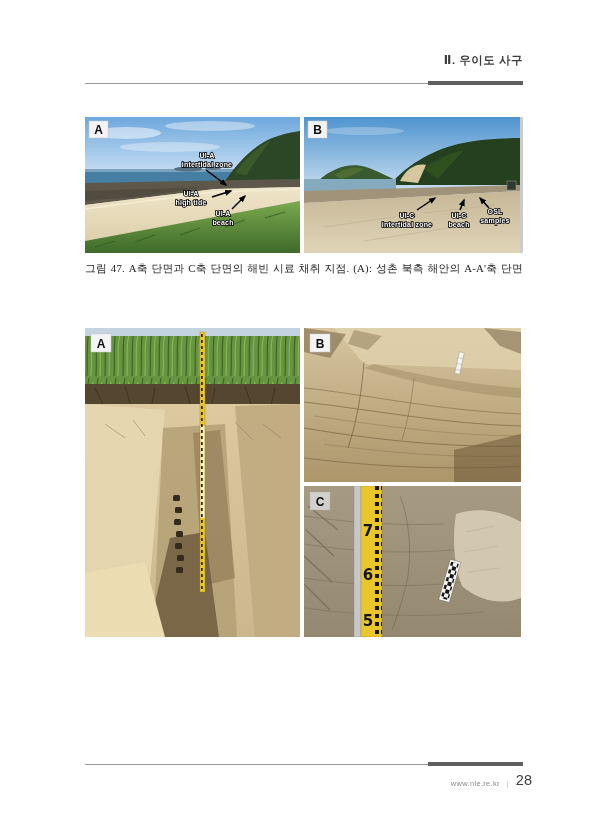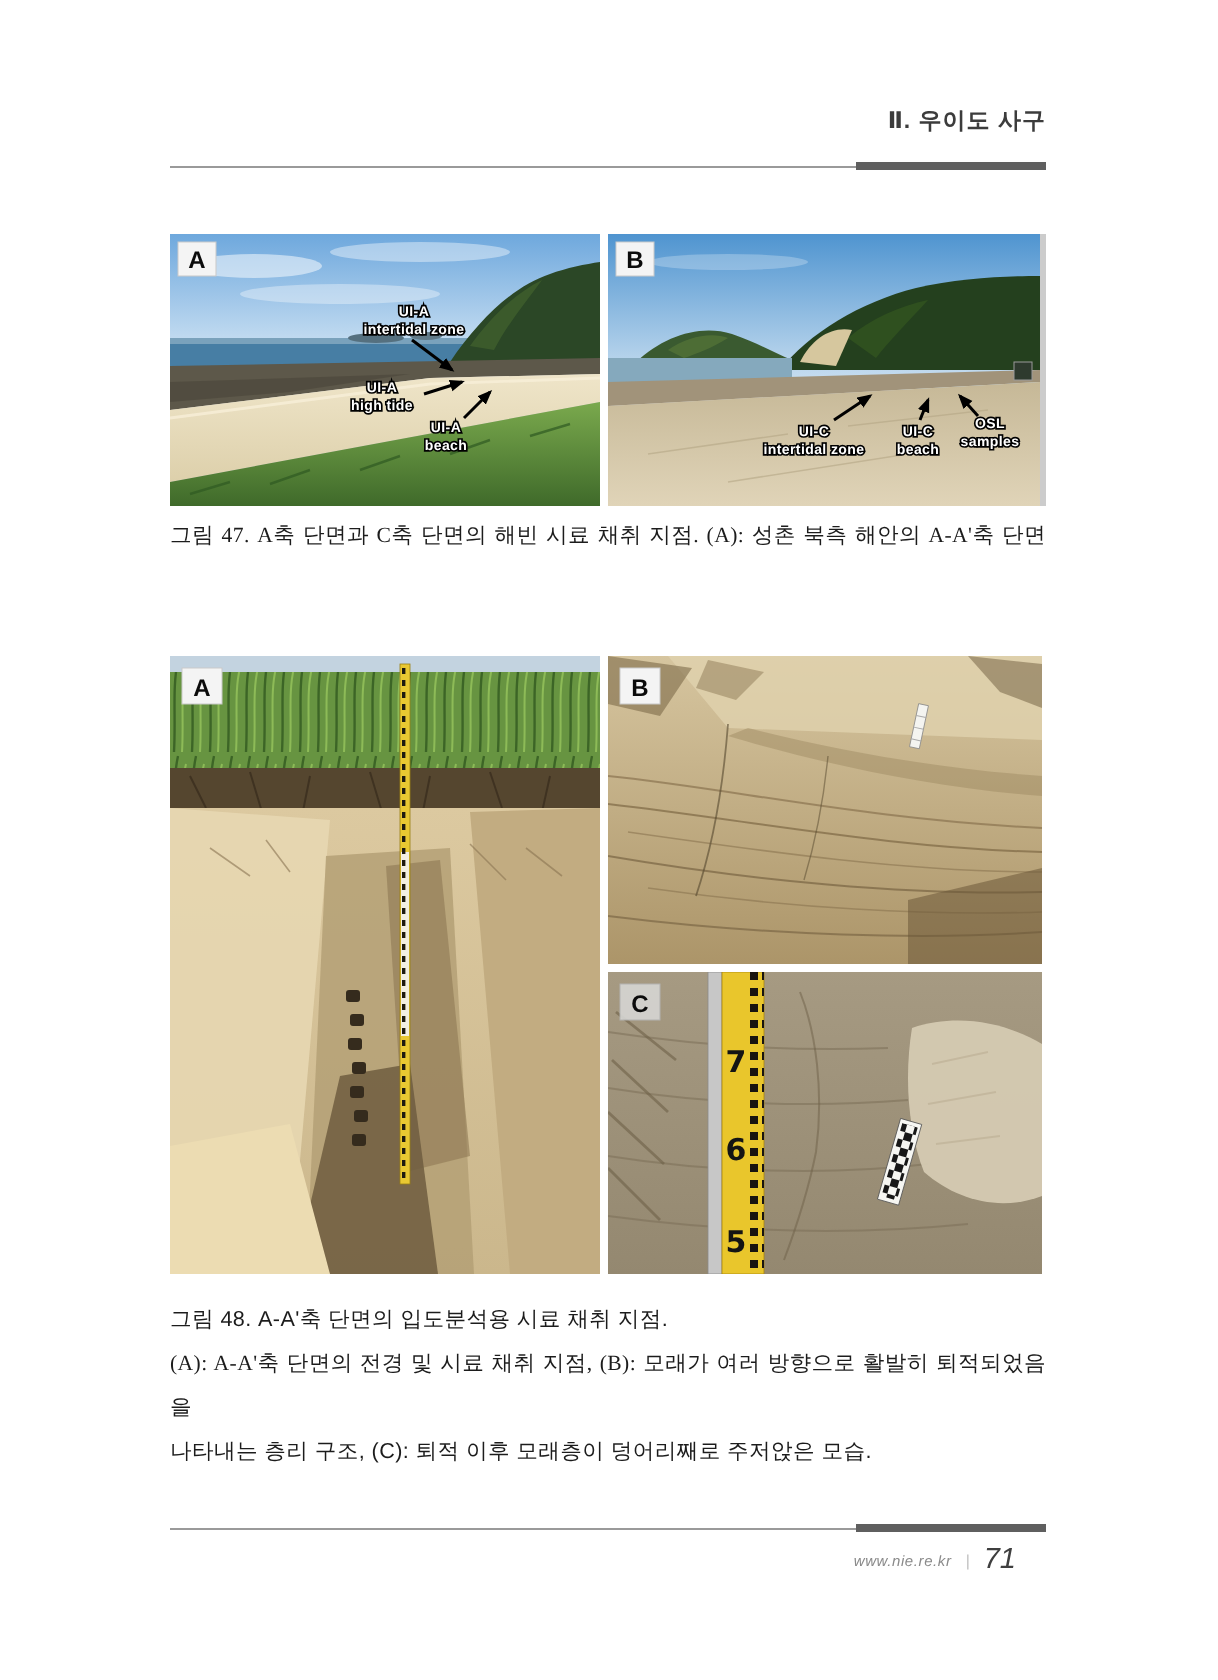--- a/index.html
+++ b/index.html
@@ -20,22 +20,22 @@
 
   
   .caption{position:absolute;left:85px;width:438px;color:#1c1c1c;
         font-size:10.8px;line-height:21px;letter-spacing:.2px;font-weight:500;}
   .cap-justify{text-align:justify;text-align-last:justify;font-family:Liberation Serif, serif;}
   .cap-center{text-align:center;}
   .cap-left{text-align:left;}
   .caption48{line-height:22px;}
 
   
-  .footer-text{position:absolute;top:772px;left:70px;width:438px;display:flex;
-        justify-content:flex-end;align-items:center;gap:7px;font-style:italic;}
+  .footer-text{position:absolute;top:772px;left:94px;width:438px;display:flex;
+        justify-content:flex-end;align-items:flex-end;gap:7px;}
   .footer-site{font-size:7.5px;color:#8a8a8a;letter-spacing:.3px;}
   .footer-div{font-size:8px;color:#c0c0c0;}
   .footer-num{font-size:14.5px;color:#3f3f3f;}
 
   
   .anno{font:bold 7px "Liberation Sans","DejaVu Sans",sans-serif;fill:#ffffff;
         stroke:#000000;stroke-width:1.7px;paint-order:stroke;text-anchor:middle;letter-spacing:.2px;}
   .arrow{stroke:#000;stroke-width:1.5;fill:none;}
   .plabel-rect{fill:#f4f4f4;stroke:#c9c9c9;stroke-width:.5;}
   .plabel-txt{font:bold 12px "Liberation Sans","DejaVu Sans",sans-serif;fill:#0b0b0b;text-anchor:middle;}
@@ -283,27 +283,22 @@
           <rect x="141.5" y="76" width="8" height="38" fill="url(#checker48C)"></rect>
         </g>
         <g>
           <rect x="6" y="6" width="20" height="18" fill="#d6d6d4" opacity=".9" stroke="#b5b5b5" stroke-width=".5"></rect>
           <text class="plabel-txt" x="16" y="20">C</text>
         </g>
       </svg>
     </div>
   </div>
 
-  <div class="caption caption48" style="top:649px;">
-    <div class="cap-left">그림 48. A-A'축 단면의 입도분석용 시료 채취 지점.</div>
-    <div class="cap-justify">(A): A-A'축 단면의 전경 및 시료 채취 지점, (B): 모래가 여러 방향으로 활발히 퇴적되었음을</div>
-    <div class="cap-left">나타내는 층리 구조, (C): 퇴적 이후 모래층이 덩어리째로 주저앉은 모습.</div>
-  </div>
 
   <div class="rule-thin" style="top:764px;"></div>
   <div class="rule-thick" style="top:762px;"></div>
   <div class="footer-text">
     <span class="footer-site">www.nie.re.kr</span>
     <span class="footer-div">|</span>
-    <span class="footer-num">71</span>
+    <span class="footer-num">28</span>
   </div>
 
 </div>
 
 </body></html>

